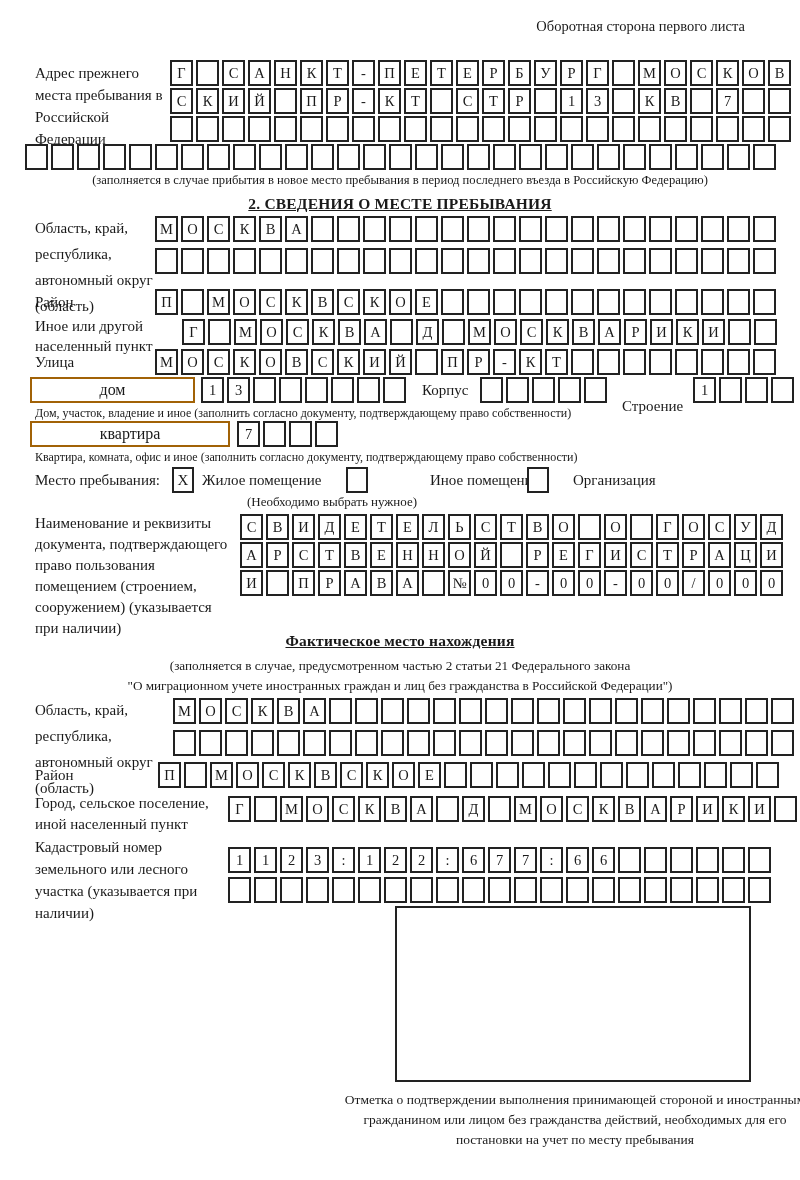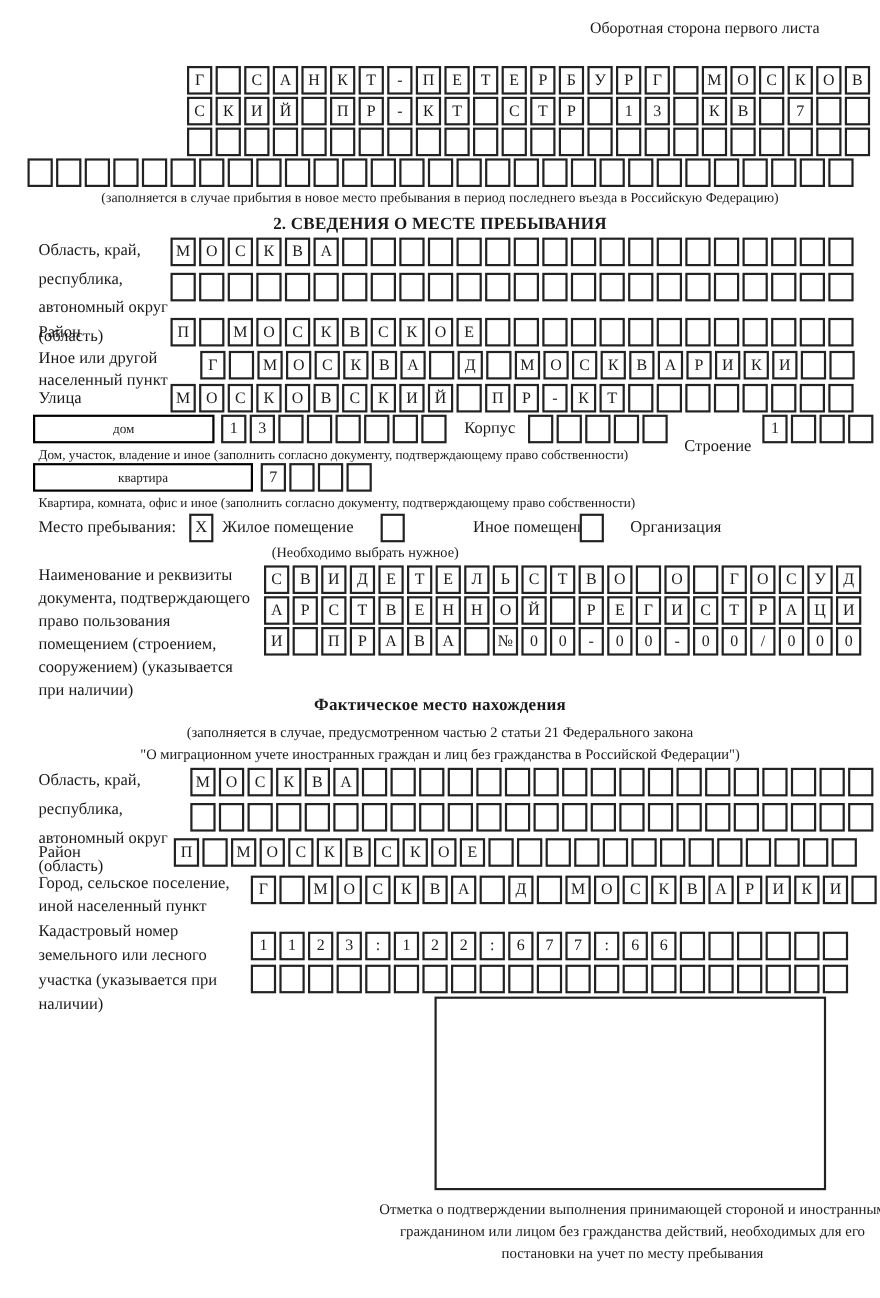--- a/index.html
+++ b/index.html
@@ -10,55 +10,56 @@
     background:#ffffff;
     color:#1a1a1a;
     font-family:"Liberation Serif","DejaVu Serif",serif;
     overflow:hidden;
   }
   .abs{position:absolute;}
   .note{font-size:14.5px;}
   .lbl{font-size:15px;line-height:21px;}
   .cap{font-size:12px;}
   .cap-center{width:100%;text-align:center;font-size:12.6px;}
-  .hdr{width:100%;text-align:center;font-weight:bold;font-size:15.5px;letter-spacing:.2px;}
+  .hdr{width:100%;text-align:center;font-weight:bold;font-size:15.5px;letter-spacing:.2px;text-decoration:underline;}
   .row{display:flex;gap:3px;}
   .cell{
     box-sizing:border-box;
     width:23px;height:26px;
     border:2px solid #222;
     display:flex;align-items:center;justify-content:center;
     font-size:14.5px;line-height:1;
     background:#fff;
   }
   .rowstack{display:flex;flex-direction:column;gap:2px;}
   .bigbox{
     box-sizing:border-box;
-    border:2px solid #000000;
+    border:2px solid #a16207;
     display:flex;align-items:center;justify-content:center;
-    font-size:12px;height:26px;background:#fff;
+    font-size:16px;height:26px;background:#fff;
   }
   .chk{
     box-sizing:border-box;width:22px;height:26px;border:2px solid #222;
     display:flex;align-items:center;justify-content:center;
     font-size:15px;background:#fff;
   }
   .stamp{
     box-sizing:border-box;border:2px solid #222;background:#fff;
   }
   .stamp-cap{font-size:13.5px;line-height:20px;text-align:center;}
   .fact-cap{width:100%;text-align:center;font-size:13.2px;}
 </style>
 </head>
 <body>
 
 <div id="page">
 
   <div class="abs note" style="top:18px;right:55px;">Оборотная сторона первого листа</div>
 
+  <div class="abs lbl" style="left:35px;top:62px;width:132px;line-height:22px;">Адрес прежнего места пребывания в Российской Федерации</div>
   <div class="abs rowstack" style="left:170px;top:60px;">
     <div class="row">
         <span class="cell">Г</span>
         <span class="cell"></span>
         <span class="cell">С</span>
         <span class="cell">А</span>
         <span class="cell">Н</span>
         <span class="cell">К</span>
         <span class="cell">Т</span>
         <span class="cell">-</span>

